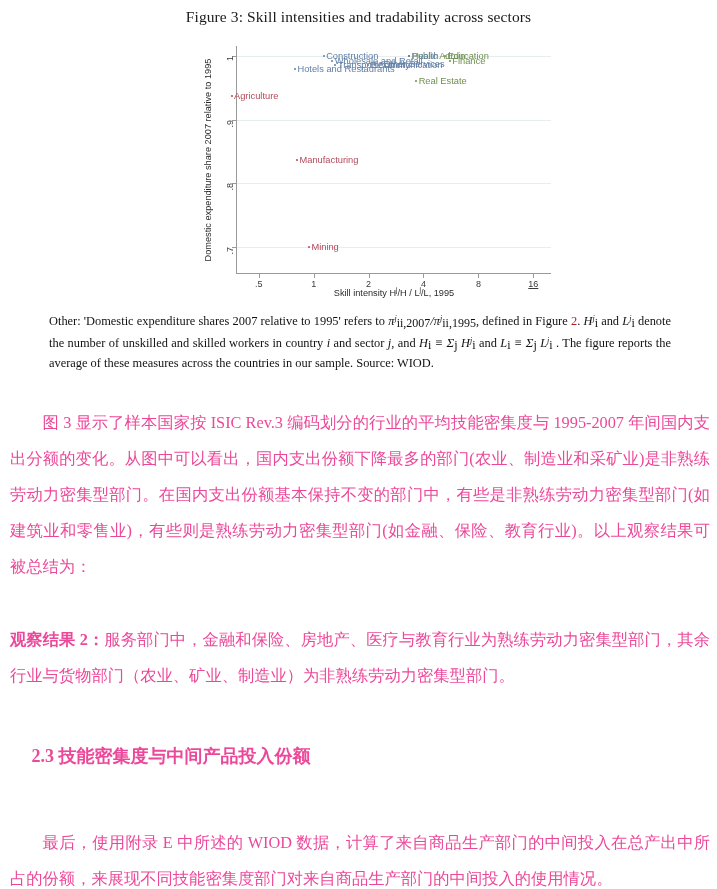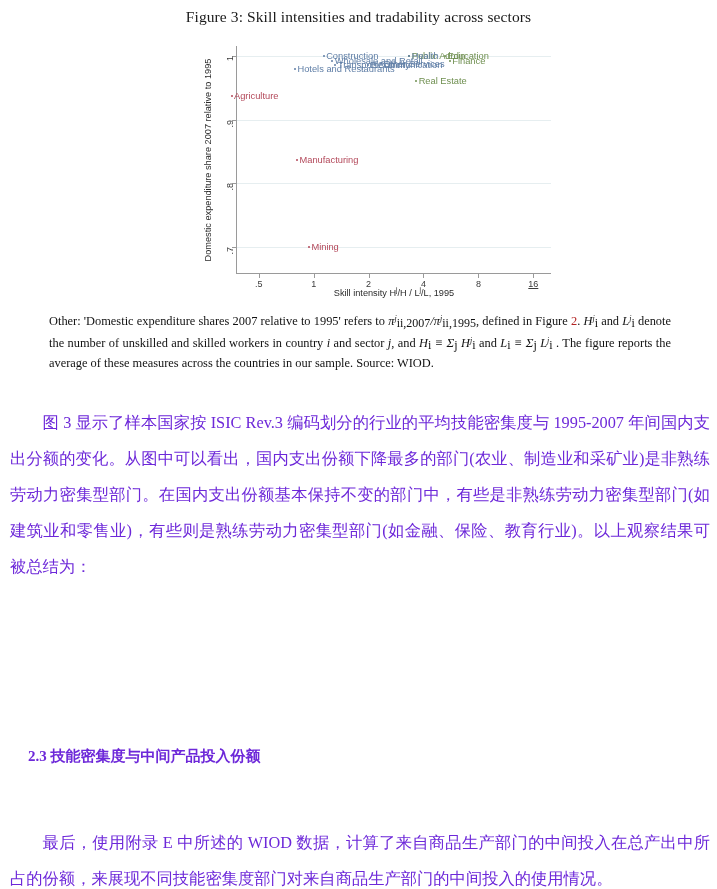--- a/index.html
+++ b/index.html
@@ -72,29 +72,29 @@
   .notes .ref{color:#b22222;}
   .mvar{font-style:italic;}
   .sub{font-size:12px;vertical-align:-2px;font-style:normal;}
   .sup{font-size:8px;vertical-align:4px;font-style:italic;}
   .sumop{font-size:13px;}
 
   
   .cn{
     position:absolute;left:10px;width:700px;
     font-family:"Liberation Serif", serif;
-    font-size:16.3px;line-height:36px;color:#6d28d9;
+    font-size:16.3px;line-height:36px;color:#ec4899;
     text-align:justify;text-justify:inter-ideograph;
   }
   .cn p{margin:0;}
   .indent{text-indent:2em;}
   .bold{font-weight:bold;}
   h3.sec{
     margin:0;font-family:"Liberation Serif", serif;font-weight:bold;
-    font-size:15px;line-height:36px;text-indent:1.2em;
+    font-size:18px;line-height:36px;text-indent:1.2em;
   }
 </style>
 </head>
 <body>
 
 <div class="page">
 
   <div class="fig-caption">Figure 3: Skill intensities and tradability across sectors</div>
 
   <div class="chart-wrap">
@@ -158,20 +158,23 @@
     <span class="mvar">H<span class="sub">i</span> ≡ <span class="sumop">Σ</span><span class="sub">j</span> H<span class="sup">j</span><span class="sub">i</span></span>
     <span>and</span>
     <span class="mvar">L<span class="sub">i</span> ≡ <span class="sumop">Σ</span><span class="sub">j</span> L<span class="sup">j</span><span class="sub">i</span></span>
     <span>. The figure reports the average of these measures across the countries in our sample. Source: WIOD.</span>
   </div>
 
   <div class="cn" style="top:405px;">
     <p class="indent">图 3 显示了样本国家按 ISIC Rev.3 编码划分的行业的平均技能密集度与 1995-2007 年间国内支出分额的变化。从图中可以看出，国内支出份额下降最多的部门(农业、制造业和采矿业)是非熟练劳动力密集型部门。在国内支出份额基本保持不变的部门中，有些是非熟练劳动力密集型部门(如建筑业和零售业)，有些则是熟练劳动力密集型部门(如金融、保险、教育行业)。以上观察结果可被总结为：</p>
   </div>
 
+  <div class="cn" style="top:622px;">
+    <p><span class="bold">观察结果 2：</span><span>服务部门中，金融和保险、房地产、医疗与教育行业为熟练劳动力密集型部门，其余行业与货物部门（农业、矿业、制造业）为非熟练劳动力密集型部门。</span></p>
+  </div>
 
   <div class="cn" style="top:738px;">
     <h3 class="sec">2.3 技能密集度与中间产品投入份额</h3>
   </div>
 
   <div class="cn" style="top:825px;">
     <p class="indent">最后，使用附录 E 中所述的 WIOD 数据，计算了来自商品生产部门的中间投入在总产出中所占的份额，来展现不同技能密集度部门对来自商品生产部门的中间投入的使用情况。</p>
   </div>
 
 </div>

